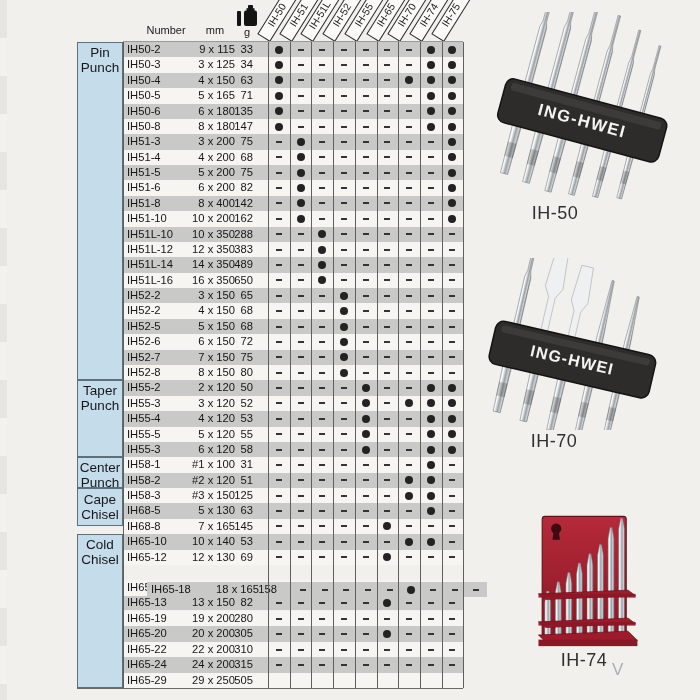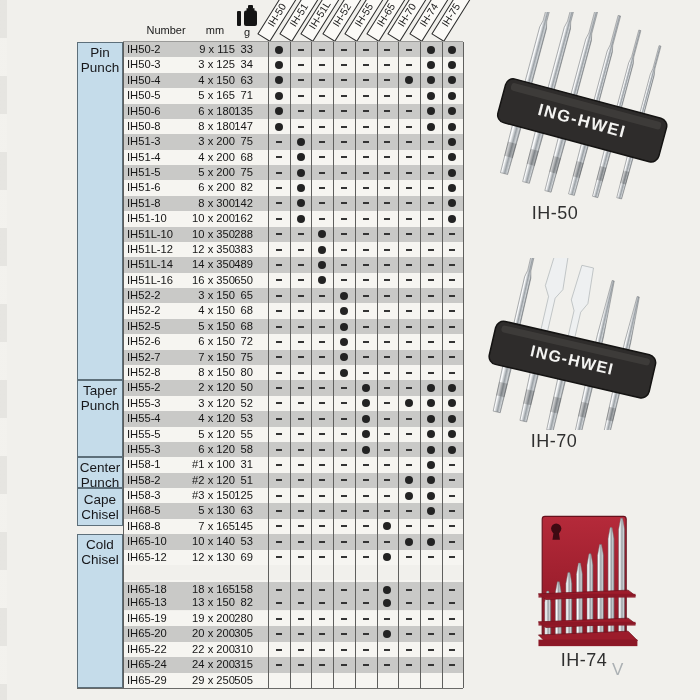--- a/index.html
+++ b/index.html
@@ -393,21 +393,21 @@
         </div>
         <div class="cell" style="left: 296.9px; width: 21.7px;">
           <span class="dash"></span>
         </div>
         <div class="cell" style="left: 318.6px; width: 21.7px;">
           <span class="dot"></span>
         </div>
       </div>
       <div class="row odd" style="top: 195.809px;">
         <span class="num">IH51-8</span>
-        <span class="mm">8 x 300</span>
+        <span class="mm">8 x 400</span>
         <span class="g">142</span>
         <div class="cell" style="left: 145px; width: 21.7px;">
           <span class="dash"></span>
         </div>
         <div class="cell" style="left: 166.7px; width: 21.7px;">
           <span class="dot"></span>
         </div>
         <div class="cell" style="left: 188.4px; width: 21.7px;">
           <span class="dash"></span>
         </div>
@@ -1223,21 +1223,21 @@
         <div class="cell" style="left: 275.2px; width: 21.7px;">
           <span class="dash"></span>
         </div>
         <div class="cell" style="left: 296.9px; width: 21.7px;">
           <span class="dot"></span>
         </div>
         <div class="cell" style="left: 318.6px; width: 21.7px;">
           <span class="dash"></span>
         </div>
       </div>
-      <div class="row odd" style="top: 582px;">
+      <div class="row odd" style="top: 582px; margin-left: 24px;">
         <span class="num">IH65-18</span>
         <span class="mm">18 x 165</span>
         <span class="g">158</span>
         <div class="cell" style="left: 145px; width: 21.7px;">
           <span class="dash"></span>
         </div>
         <div class="cell" style="left: 166.7px; width: 21.7px;">
           <span class="dash"></span>
         </div>
         <div class="cell" style="left: 188.4px; width: 21.7px;">

